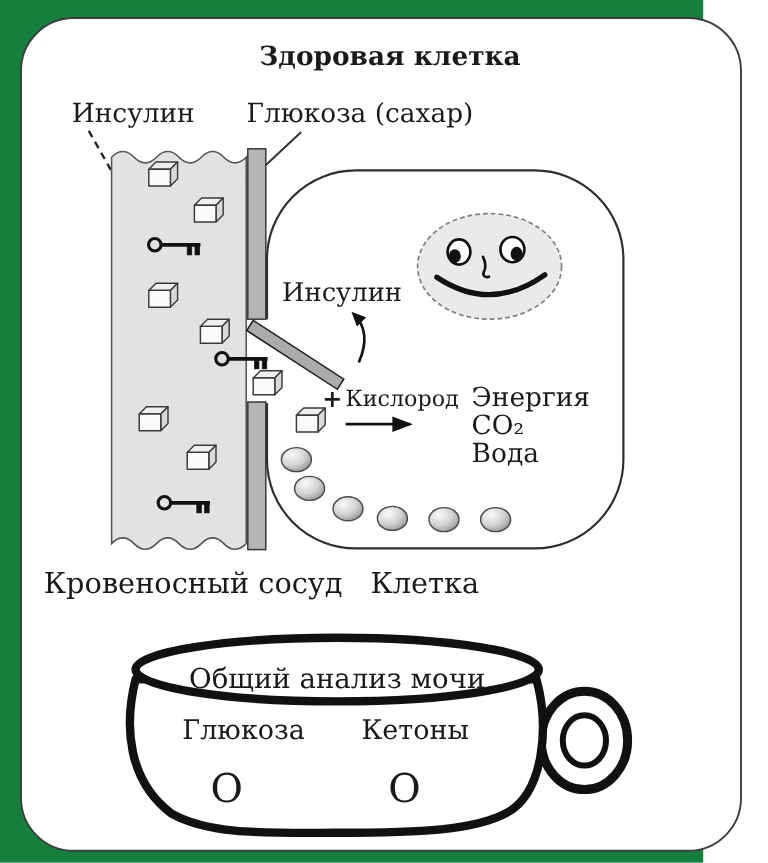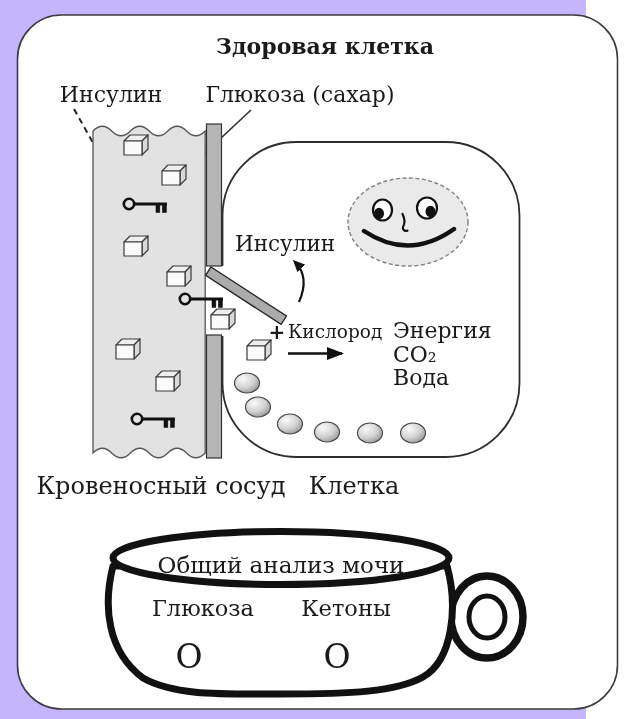--- a/index.html
+++ b/index.html
@@ -7,21 +7,21 @@
     padding: 0;
     background: #ffffff;
     width: 640px;
     height: 719px;
     overflow: hidden;
   }
   .stage {
     position: relative;
     width: 586px;
     height: 719px;
-    background: #c4b5fd;
+    background: #15803d;
   }
   svg text {
     fill: #1a1a1a;
     font-family: "DejaVu Serif", "Liberation Serif", serif;
   }
 </style>
 </head>
 <body>
 
 <div class="stage">

